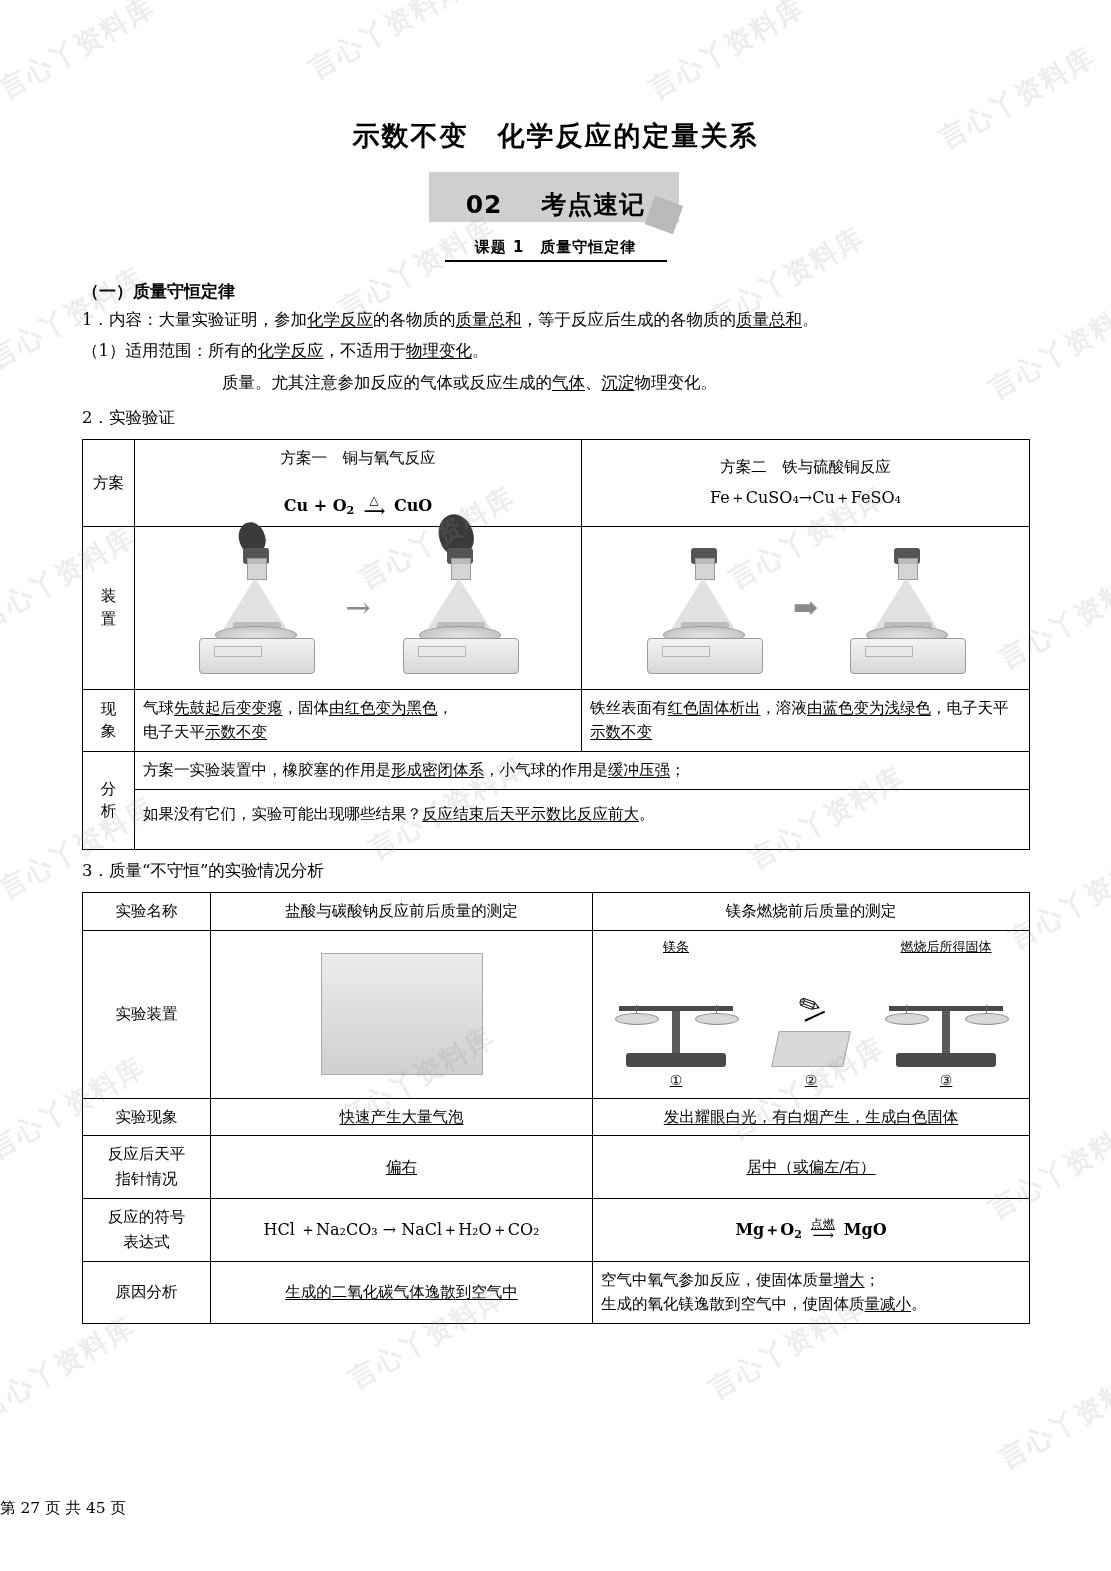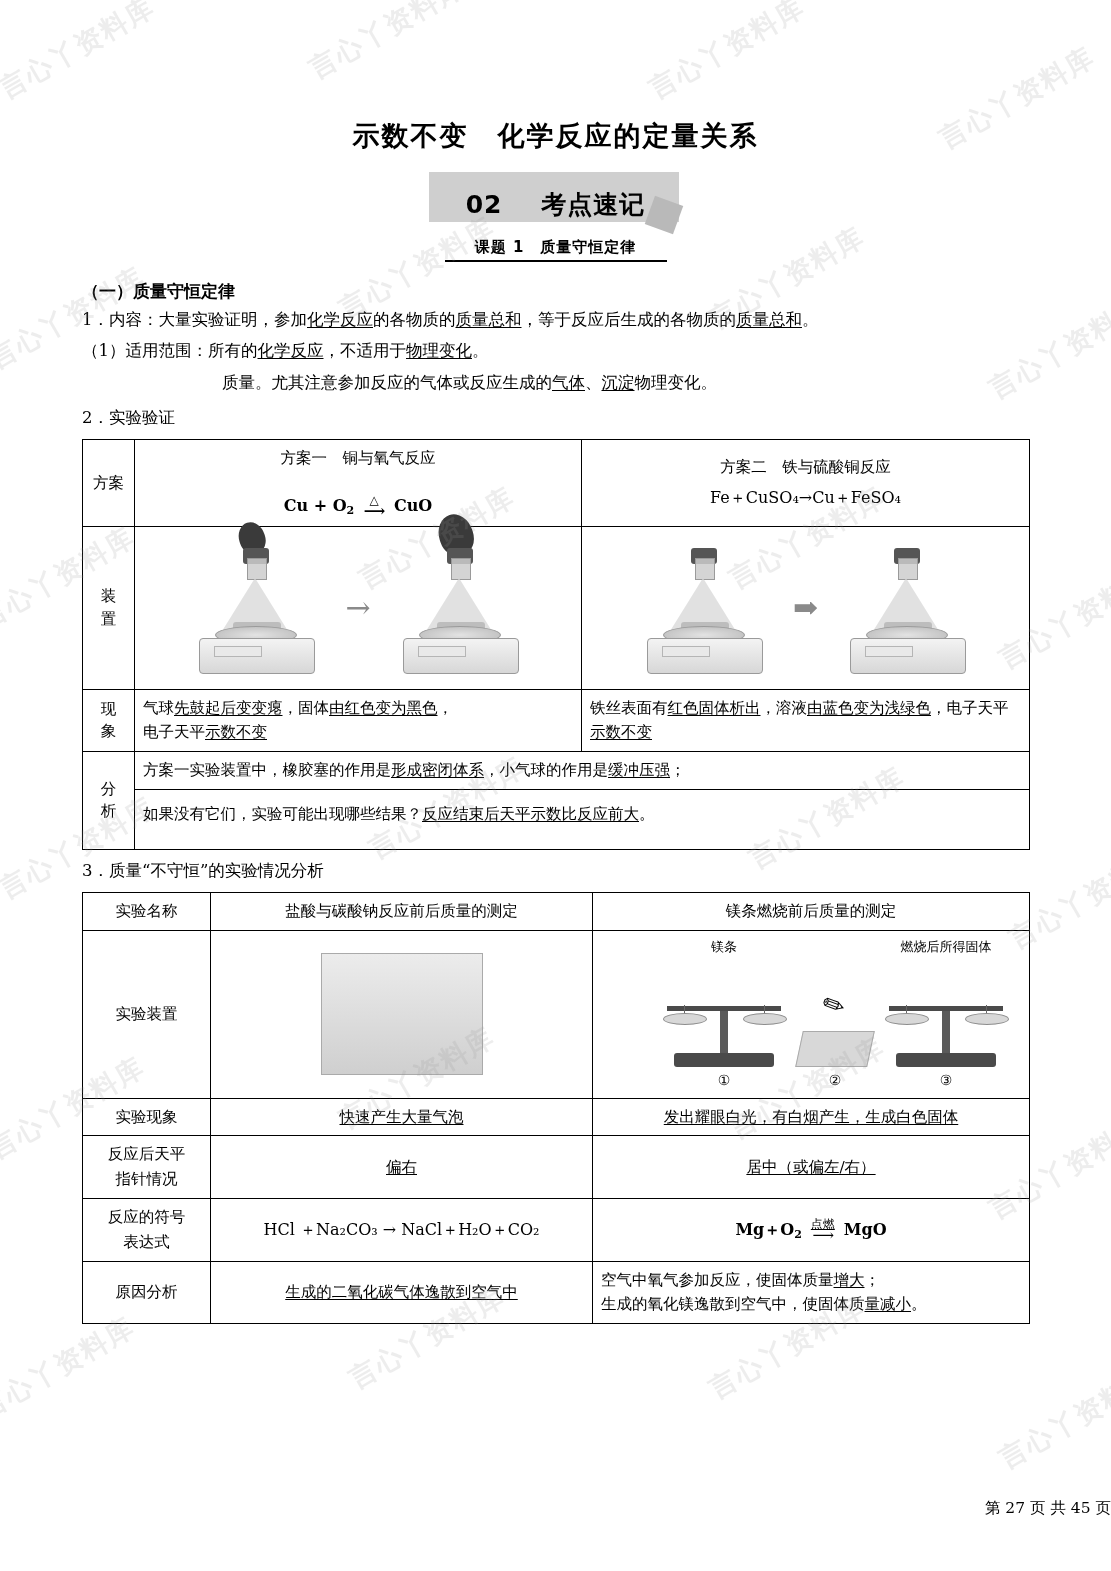--- a/index.html
+++ b/index.html
@@ -232,21 +232,21 @@
     background: linear-gradient(#ececec,#cfcfcf);
     border: 1px solid #aaa;
   }
   .circ-num { font-size: 14px; text-align:center; margin-top:2px;}
 
   .footer {
     position: absolute;
     bottom: 52px;
     left: 0;
     width: 1111px;
-    text-align: right;
+    text-align: left;
     font-size: 15.5px;
     font-family: "DejaVu Serif", serif;
   }
 </style>
 </head>
 <body>
 
 <div class="page">
 
   <div class="wm-layer">
@@ -426,21 +426,21 @@
         <td class="ctr">盐酸与碳酸钠反应前后质量的测定</td>
         <td class="ctr">镁条燃烧前后质量的测定</td>
       </tr>
 
       <tr>
         <td class="ctr">实验装置</td>
         <td class="ctr">
           <div class="beaker"></div>
         </td>
         <td>
-          <div style="display:flex;align-items:flex-end;justify-content:flex-end;">
+          <div style="display:flex;align-items:flex-end;justify-content:space-between;text-decoration:underline;">
             <div>
               <div class="cap-small">镁条</div>
               <div class="bal2">
                 <div class="beam"></div>
                 <div class="str" style="left:35px;"></div>
                 <div class="str" style="left:115px;"></div>
                 <div class="pan l"></div>
                 <div class="pan r"></div>
                 <div class="post"></div>
                 <div class="base"></div>

